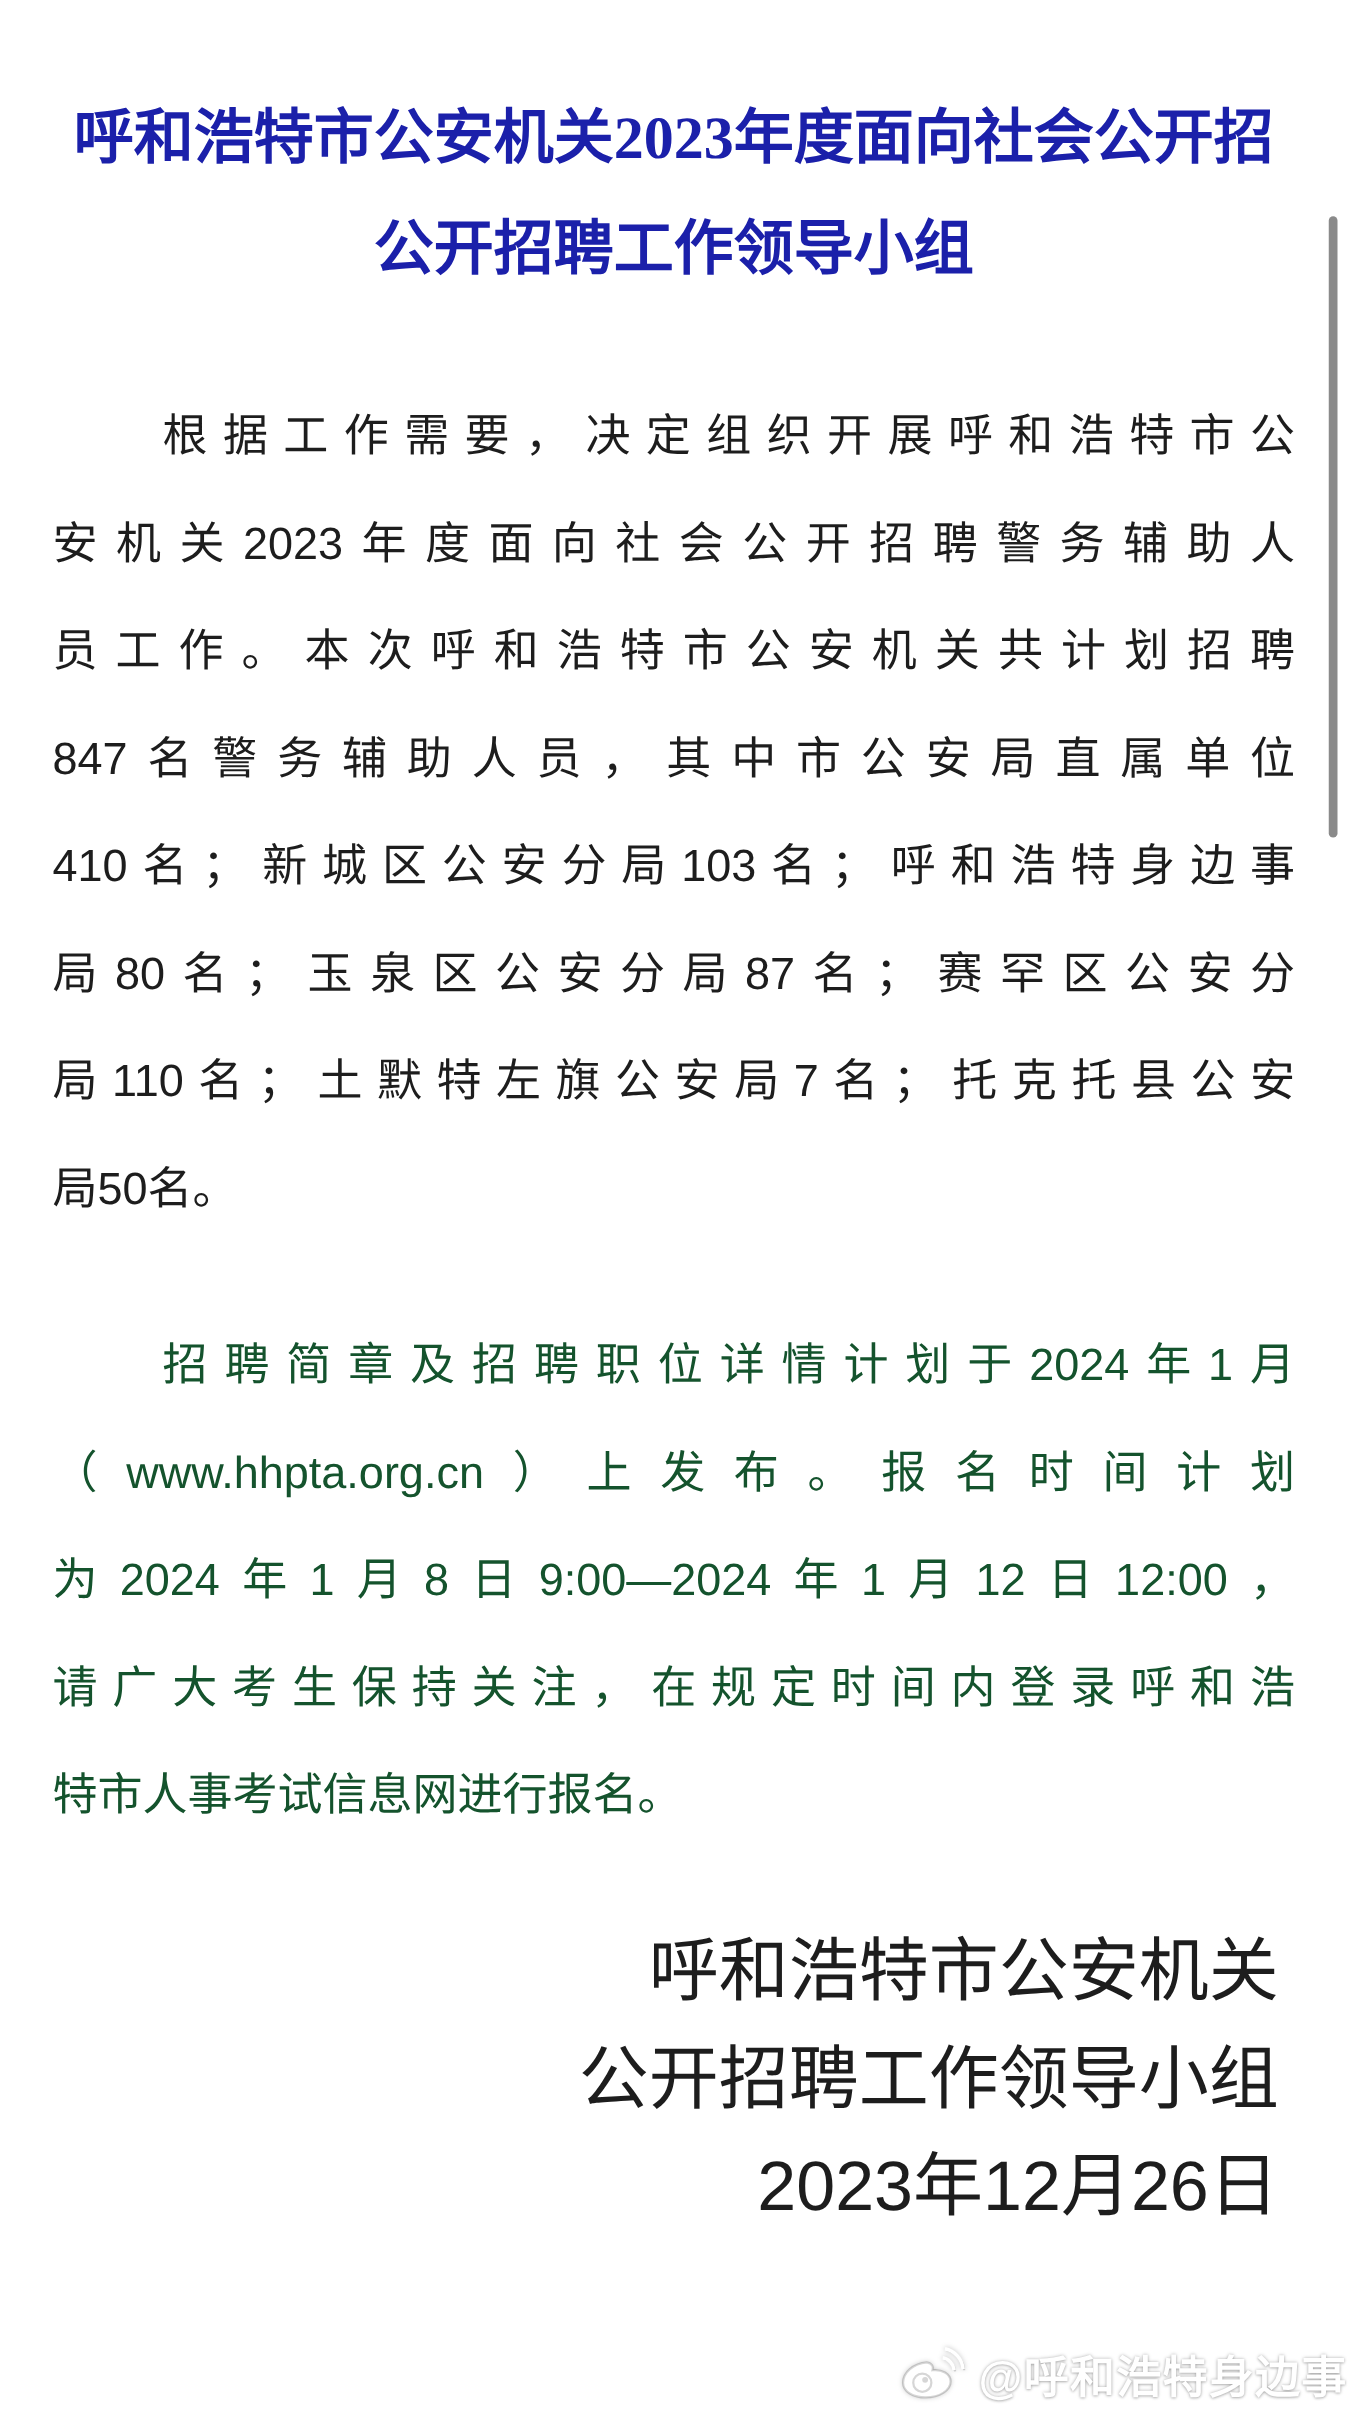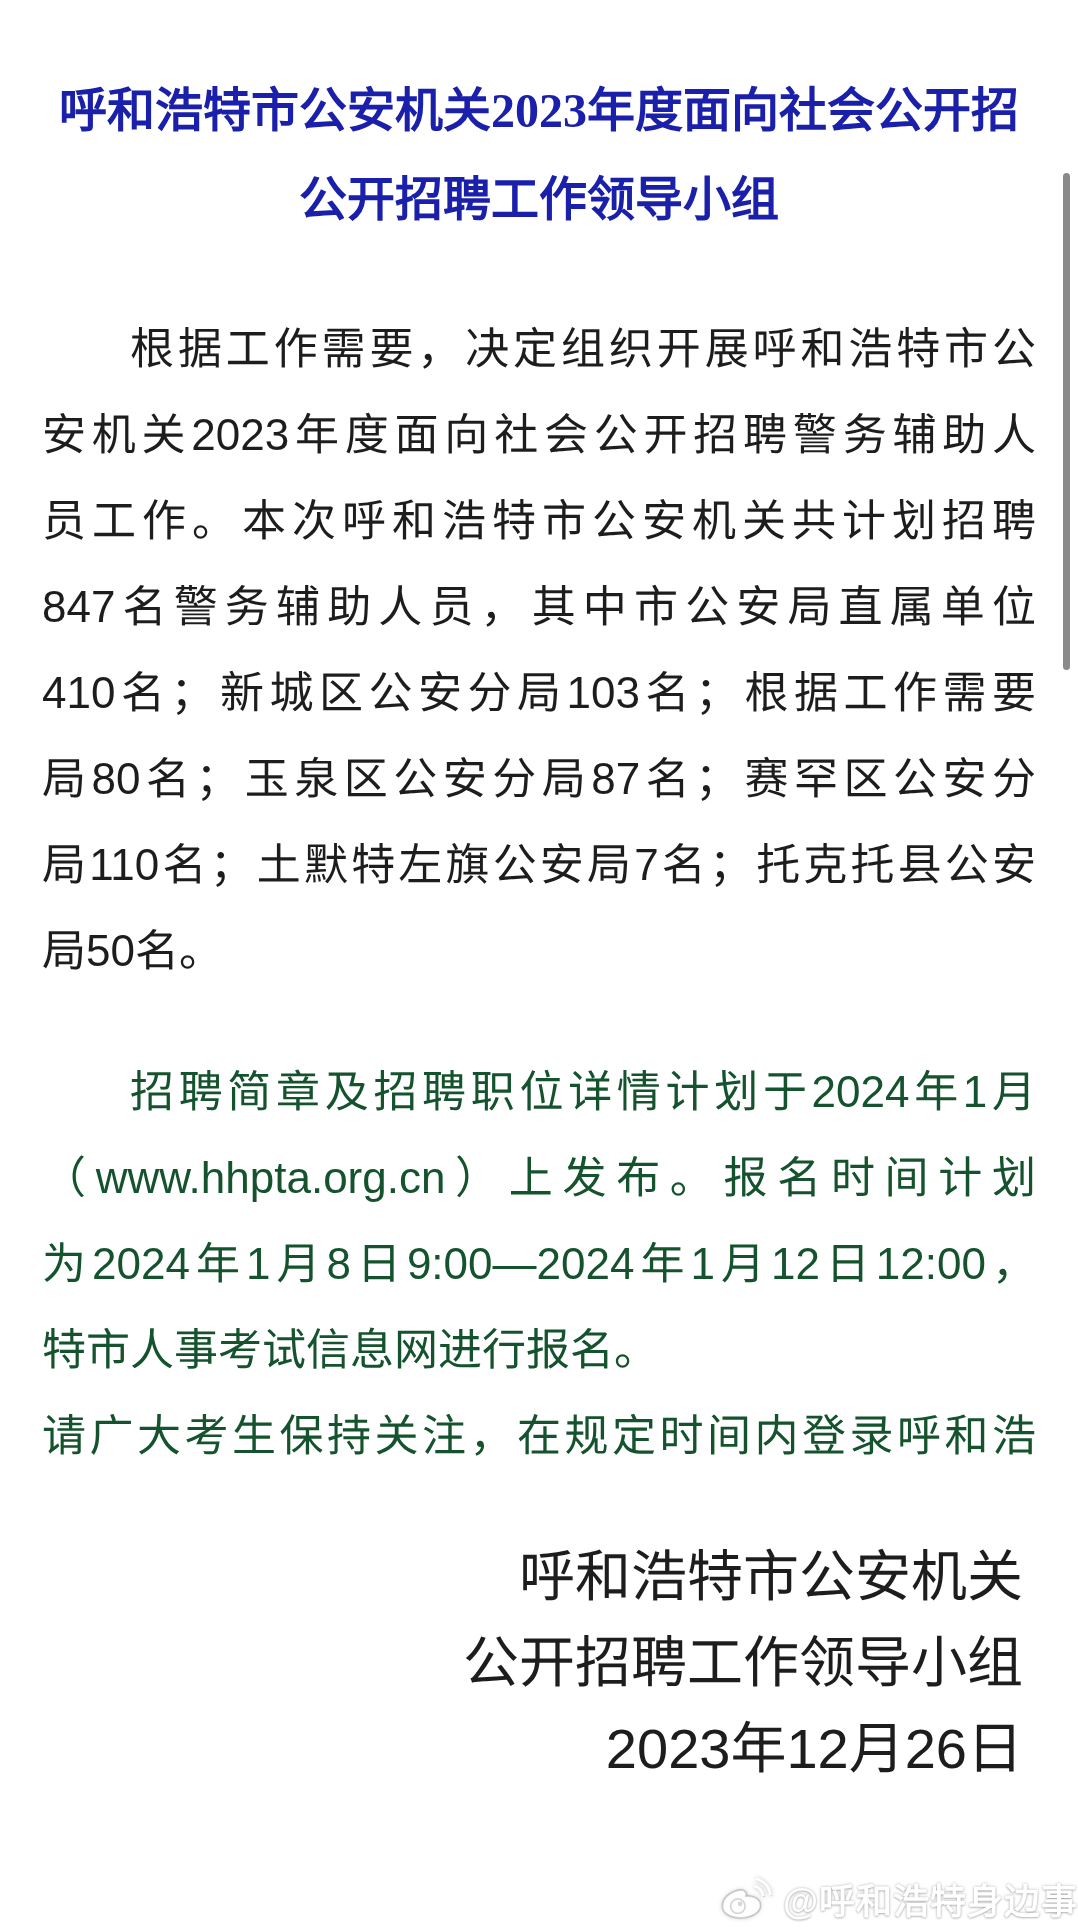--- a/index.html
+++ b/index.html
@@ -18,21 +18,21 @@
     margin: 0 0 62px 0;
     font-size: 48px;
     font-weight: 700;
     line-height: 89px;
     text-align: center;
   }
   .t-line { text-align: center; }
 
   
   .paragraph {
-    font-size: 44px;
+    font-size: 36px;
     line-height: 86px;
     margin: 0 0 55px 0;
   }
   .paragraph .line {
     text-align: justify;
     text-align-last: justify;
     white-space: nowrap;
   }
   .paragraph .line.first { text-indent: 88px; }
   .paragraph .line.last  { text-align-last: left; }
@@ -80,32 +80,32 @@
   <h1 class="title" style="color: rgb(27, 32, 170); font-family: Liberation Serif, serif;">
     <div class="t-line">呼和浩特市公安机关2023年度面向社会公开招</div>
     <div class="t-line">公开招聘工作领导小组</div>
   </h1>
 
   <section class="paragraph" style="color: rgb(29, 29, 29);">
       <div class="line first">根据工作需要，决定组织开展呼和浩特市公</div>
       <div class="line">安机关2023年度面向社会公开招聘警务辅助人</div>
       <div class="line">员工作。本次呼和浩特市公安机关共计划招聘</div>
       <div class="line">847名警务辅助人员，其中市公安局直属单位</div>
-      <div class="line">410名；新城区公安分局103名；根据工作需要</div>
+      <div class="line">410名；新城区公安分局103名；呼和浩特身边事</div>
       <div class="line">局80名；玉泉区公安分局87名；赛罕区公安分</div>
       <div class="line">局110名；土默特左旗公安局7名；托克托县公安</div>
       <div class="line last">局50名。</div>
     </section>
 
   <section class="paragraph" style="color: #14532d;">
       <div class="line first">招聘简章及招聘职位详情计划于2024年1月</div>
       <div class="line">（www.hhpta.org.cn）上发布。报名时间计划</div>
       <div class="line">为2024年1月8日9:00—2024年1月12日12:00，</div>
+      <div class="line">请广大考生保持关注，在规定时间内登录呼和浩</div>
       <div class="line last">特市人事考试信息网进行报名。</div>
-      <div class="line">请广大考生保持关注，在规定时间内登录呼和浩</div>
     </section>
 
   <div class="signature" style="color: rgb(29, 29, 29);">
       <div class="line">呼和浩特市公安机关</div>
       <div class="line">公开招聘工作领导小组</div>
       <div class="line last">2023年12月26日</div>
     </div>
 
 </main>
 

